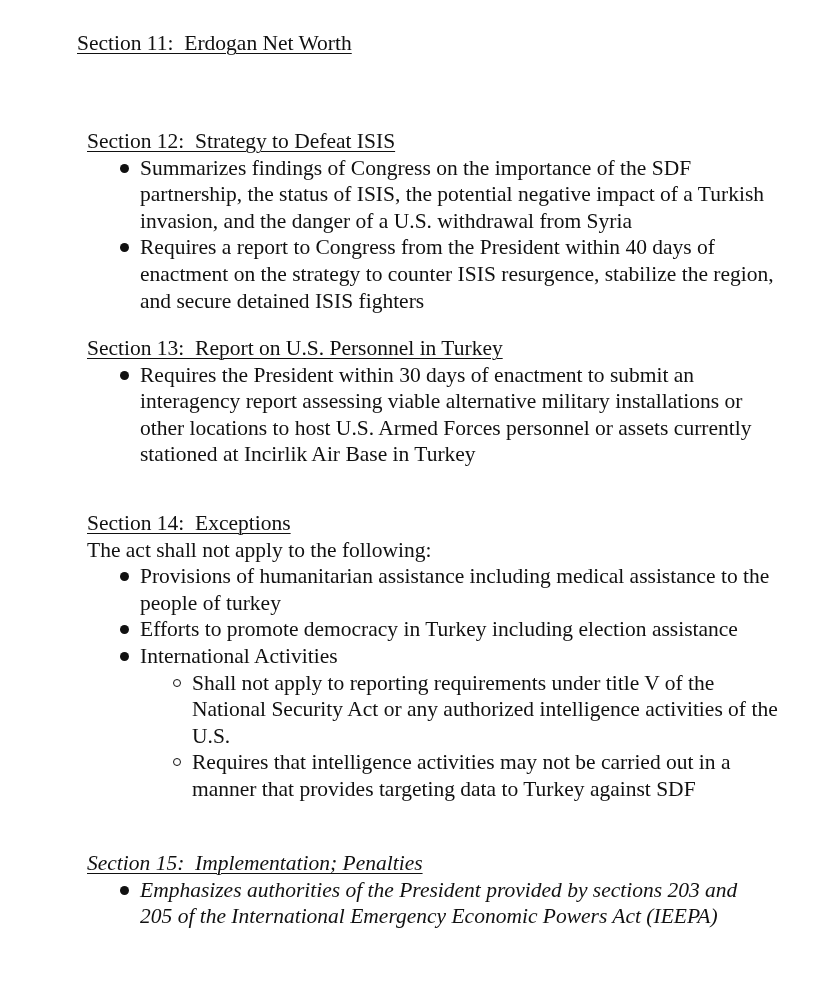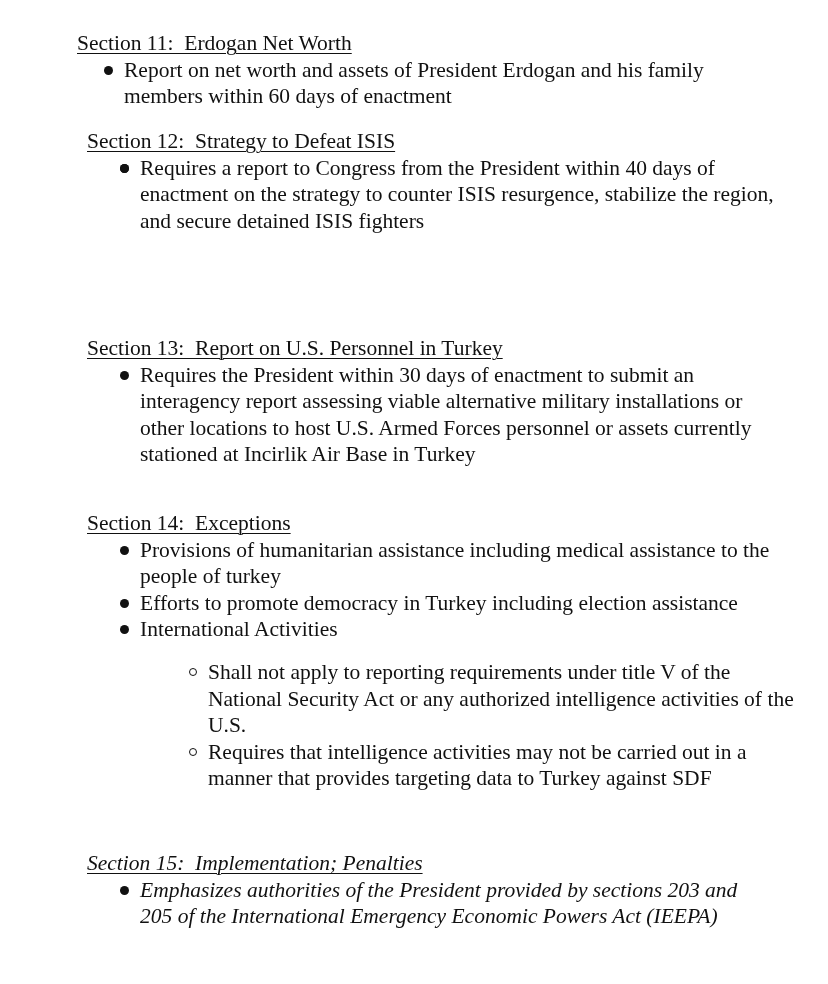--- a/index.html
+++ b/index.html
@@ -13,68 +13,64 @@
     .page { position: relative; width: 739px; height: 984px; }
     .section { position: absolute; left: 87px; width: 720px; }
     .heading { text-decoration: underline; text-decoration-thickness: 1px; text-underline-offset: 3px; white-space: pre; }
     .intro { white-space: pre; }
     ul.l1 { list-style: none; margin: 0; padding: 0; }
     ul.l1 > li { position: relative; padding-left: 53px; }
     ul.l1 > li > .bullet {
       position: absolute; left: 33px; top: 9px;
       width: 9px; height: 9px; border-radius: 50%; background: #111;
     }
-    ul.l2 { list-style: none; margin: 16px; padding: 0; }
+    ul.l2 { list-style: none; margin: 0; padding: 0; }
     ul.l2 > li { position: relative; padding-left: 52px; margin-left: 53px; }
     ul.l2 > li > .bullet {
       position: absolute; left: 33px; top: 9px;
       width: 6px; height: 6px; border-radius: 50%; border: 1.5px solid #111; background: transparent;
     }
     .txt { display: block; }
   </style>
 </head>
 <body>
 
 <div class="page">
 
   <div class="section" style="top:30px; left:77px;">
     <div class="heading">Section 11:  Erdogan Net Worth</div>
-    <ul class="l1" style="margin-left:-6px;">
-      <li>
-        <span class="bullet"></span>
-        <span class="txt" style="width:640px;">Report on net worth and assets of President Erdogan and his family members within 60 days of enactment</span>
-      </li>
-    </ul>
   </div>
 
   <div class="section" style="top:128px;">
     <div class="heading">Section 12:  Strategy to Defeat ISIS</div>
     <ul class="l1">
       <li>
         <span class="bullet"></span>
+        <span class="txt" style="width:635px;">Summarizes findings of Congress on the importance of the SDF partnership, the status of ISIS, the potential negative impact of a Turkish invasion, and the danger of a U.S. withdrawal from Syria</span>
       </li>
       <li>
         <span class="bullet"></span>
         <span class="txt" style="width:640px;">Requires a report to Congress from the President within 40 days of enactment on the strategy to counter ISIS resurgence, stabilize the region, and secure detained ISIS fighters</span>
       </li>
     </ul>
   </div>
 
   <div class="section" style="top:335px;">
     <div class="heading">Section 13:  Report on U.S. Personnel in Turkey</div>
     <ul class="l1">
       <li>
         <span class="bullet"></span>
         <span class="txt" style="width:625px;">Requires the President within 30 days of enactment to submit an interagency report  assessing viable alternative military installations or other locations to host U.S. Armed Forces personnel or assets currently stationed at Incirlik Air Base in Turkey</span>
       </li>
     </ul>
   </div>
 
   <div class="section" style="top:510px;">
     <div class="heading">Section 14:  Exceptions</div>
+    <div class="intro">The act shall not apply to the following:</div>
     <ul class="l1">
       <li>
         <span class="bullet"></span>
         <span class="txt" style="width:640px;">Provisions of humanitarian assistance including medical assistance to the people of turkey</span>
       </li>
       <li>
         <span class="bullet"></span>
         <span class="txt" style="width:600px;">Efforts to promote democracy in Turkey including election assistance</span>
       </li>
       <li>

